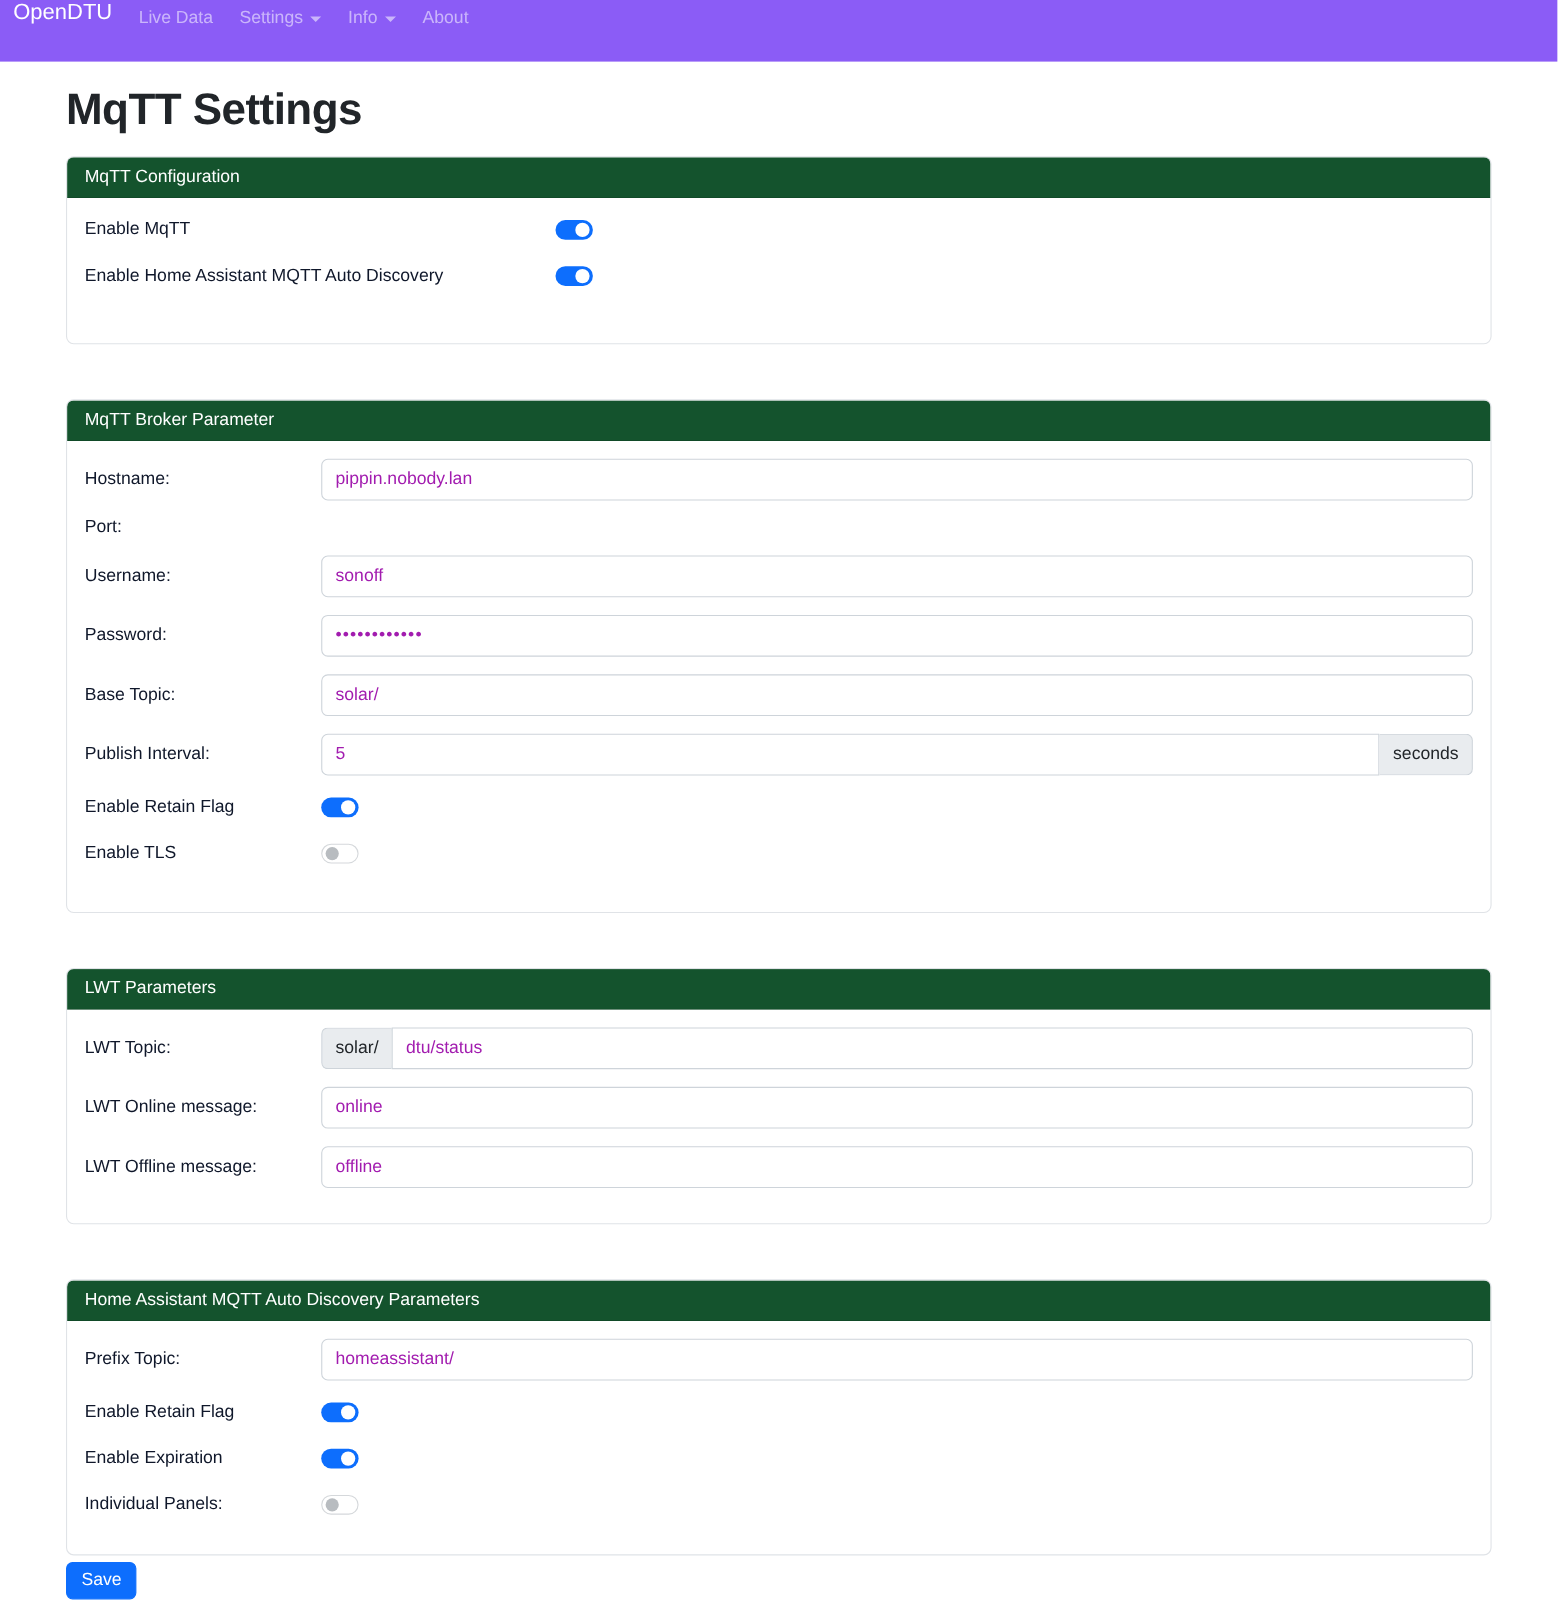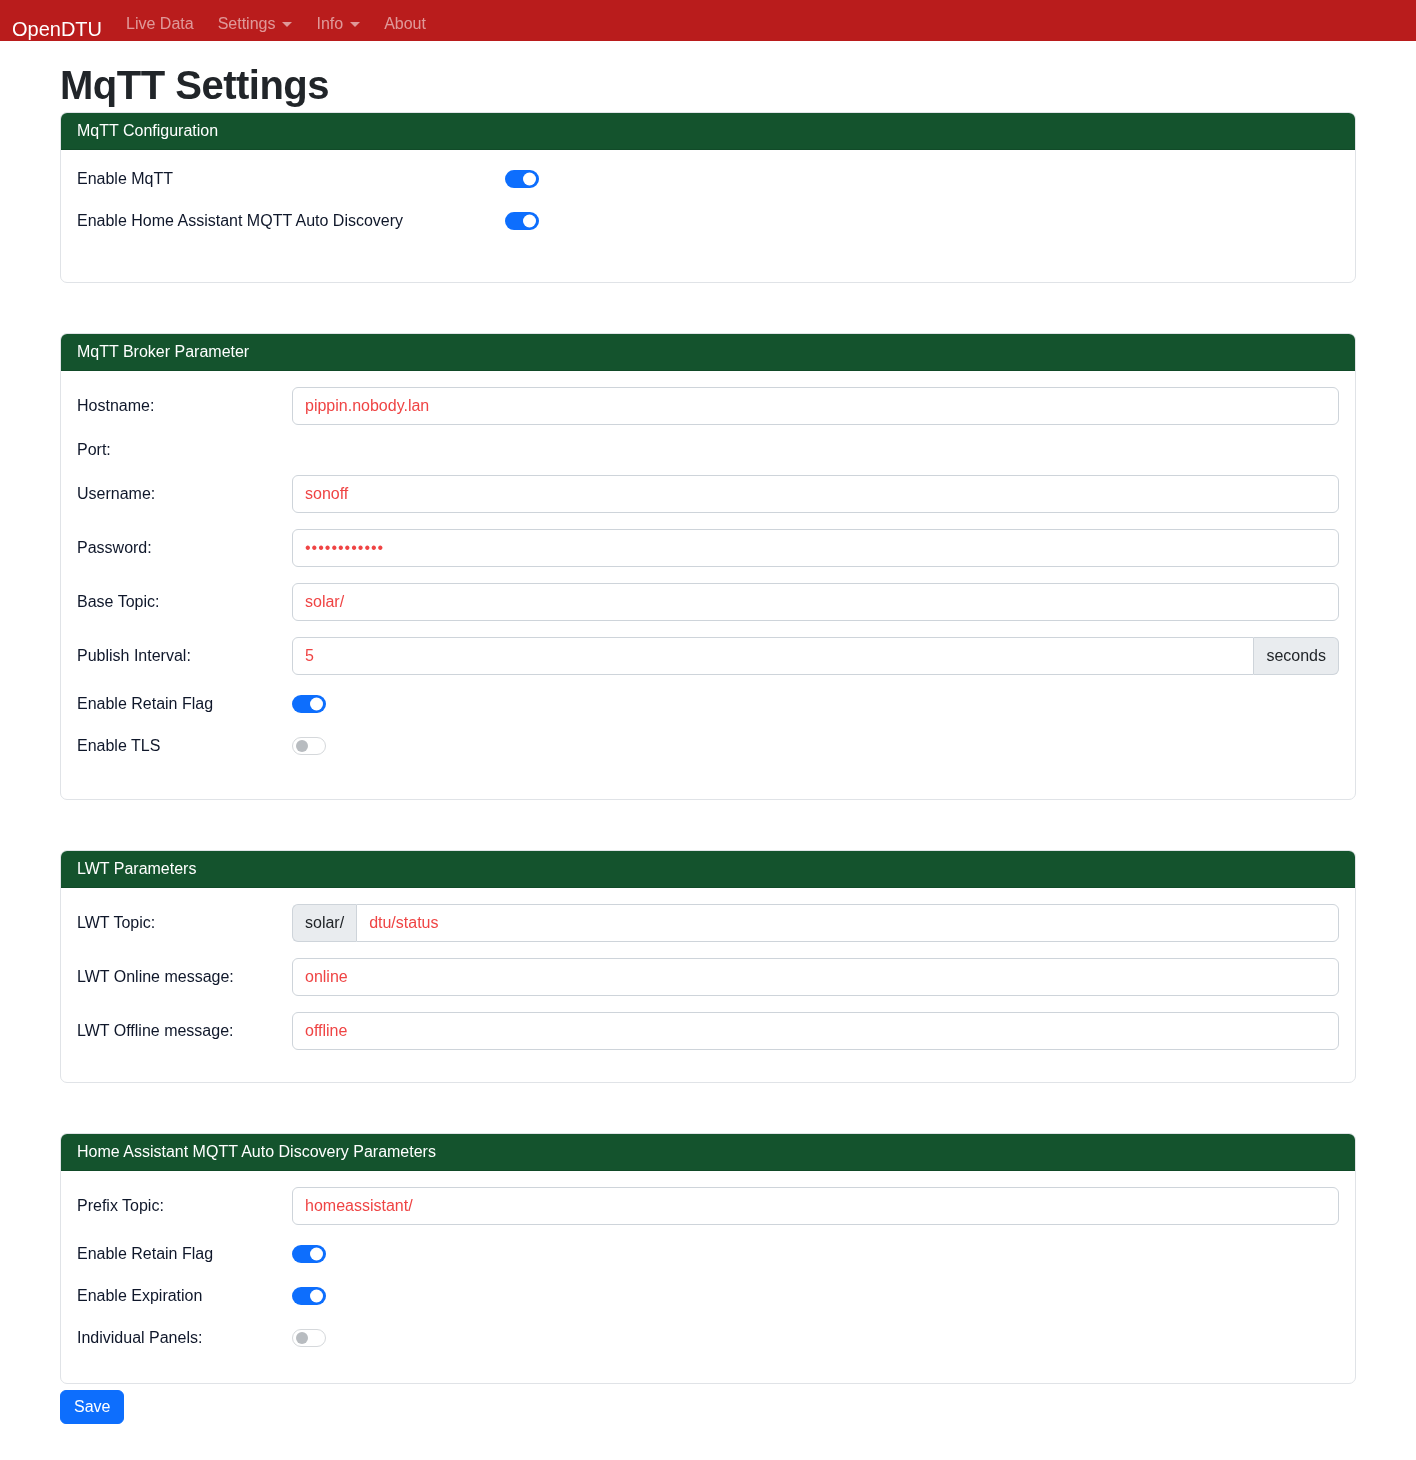--- a/index.html
+++ b/index.html
@@ -7,24 +7,24 @@
   body {
     font-family: "Liberation Sans", "DejaVu Sans", sans-serif;
     color: #212529;
     font-size: 16px;
     min-height: 1460px;
     width: 1416px;
   }
 
   
   .navbar {
-    background: #b91c1c;
-    height: 41px;
+    background: #8b5cf6;
+    height: 56px;
     display: flex;
-    align-items: flex-end;
+    align-items: flex-start;
     padding: 0 12px;
   }
   .navbar-brand {
     color: #ffffff;
     font-size: 20px;
     margin-right: 16px;
     text-decoration: none;
     cursor: pointer;
   }
   .nav-links { display: flex; align-items: center; list-style: none; }
@@ -50,21 +50,21 @@
   
   .container {
     max-width: 1320px;
     margin: 0 auto;
     padding: 0 12px;
   }
   h1.page-title {
     font-size: 40px;
     font-weight: 700;
     margin-top: 22px;
-    margin-bottom: 4px;
+    margin-bottom: 19px;
     letter-spacing: -0.5px;
   }
 
   
   .card {
     background: #fff;
     border: 1px solid #e0e3e7;
     border-radius: 7px;
     margin-bottom: 50px;
   }
@@ -96,21 +96,21 @@
   .ffield { flex: 1; display: flex; align-items: stretch; }
 
   .switch-row { height: 26px; }
 
   
   .form-control {
     flex: 1;
     height: 38px;
     font-family: inherit;
     font-size: 16px;
-    color: #ef4444;
+    color: #a21caf;
     padding: 6px 12px;
     border: 1px solid #ced4da;
     border-radius: 6px;
     outline: none;
     background: #fff;
     min-width: 0;
   }
   .input-group .form-control.has-suffix { border-radius: 6px 0 0 6px; }
   .input-group .form-control.has-prefix { border-radius: 0 6px 6px 0; }
   .addon {

